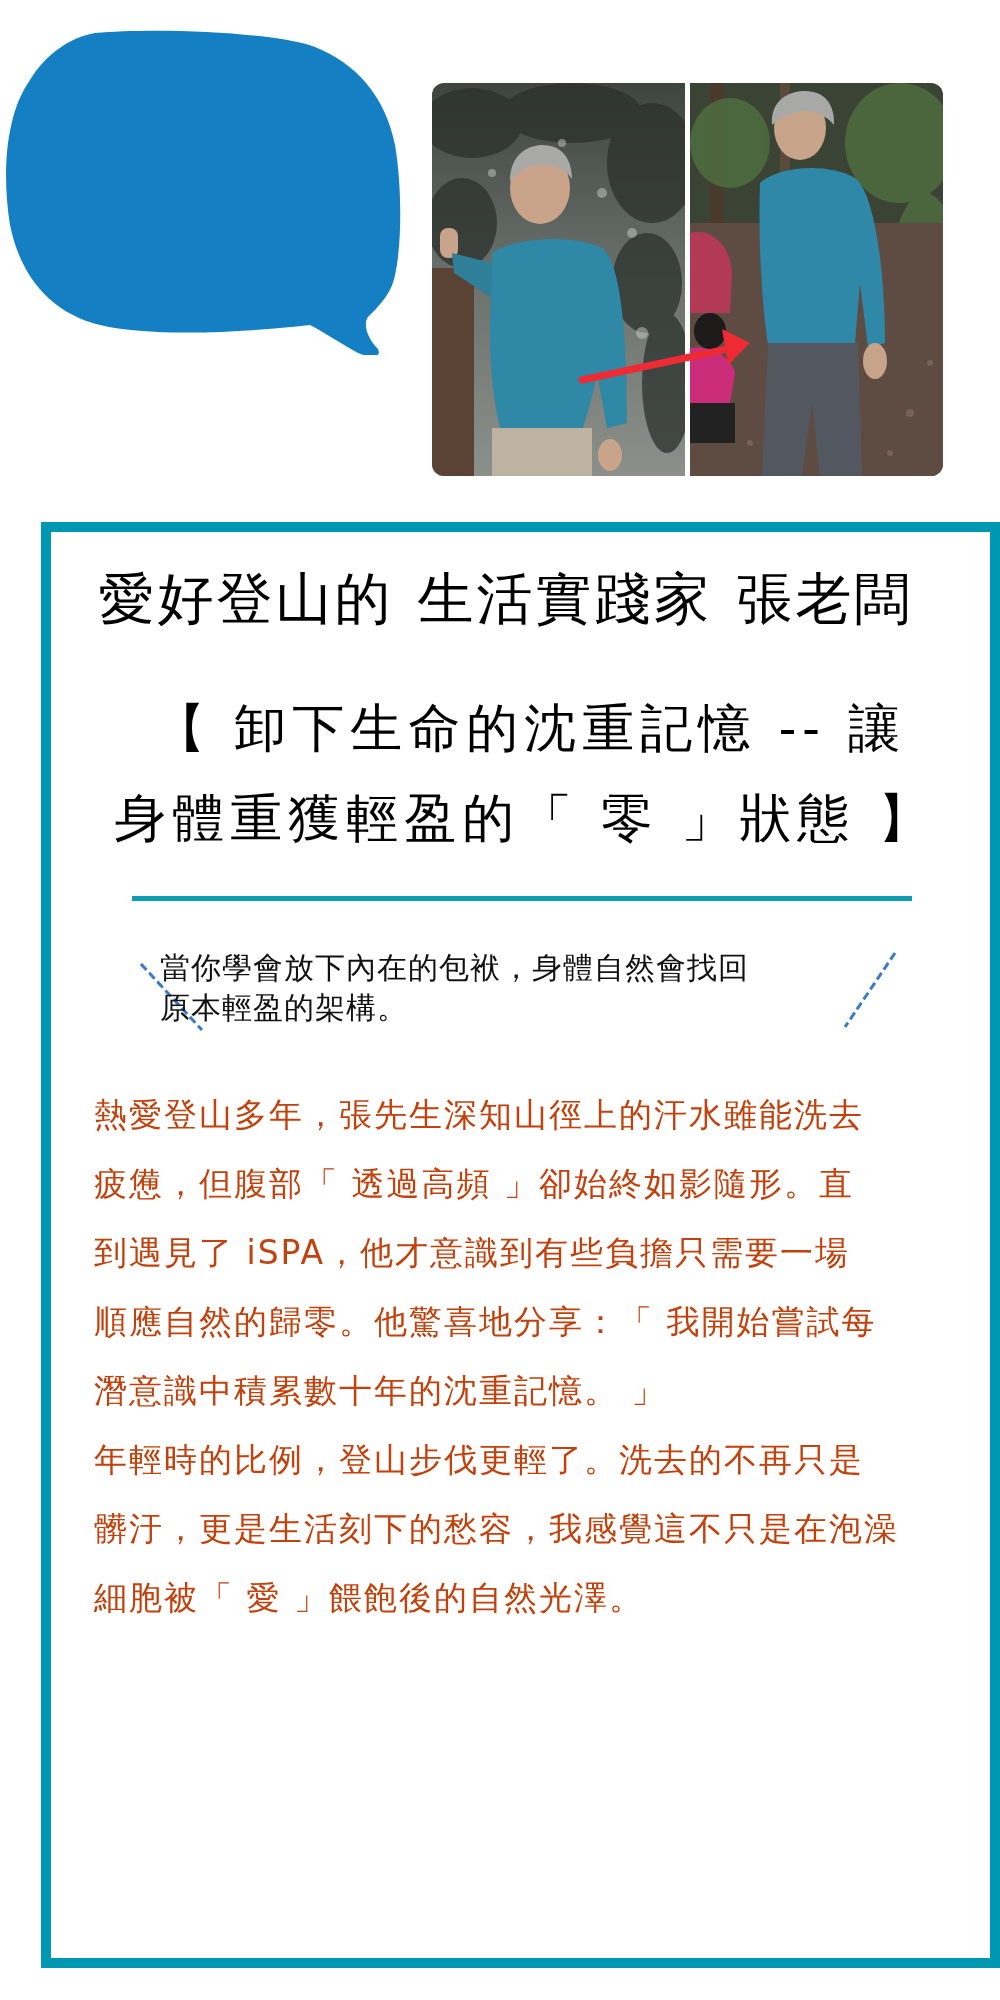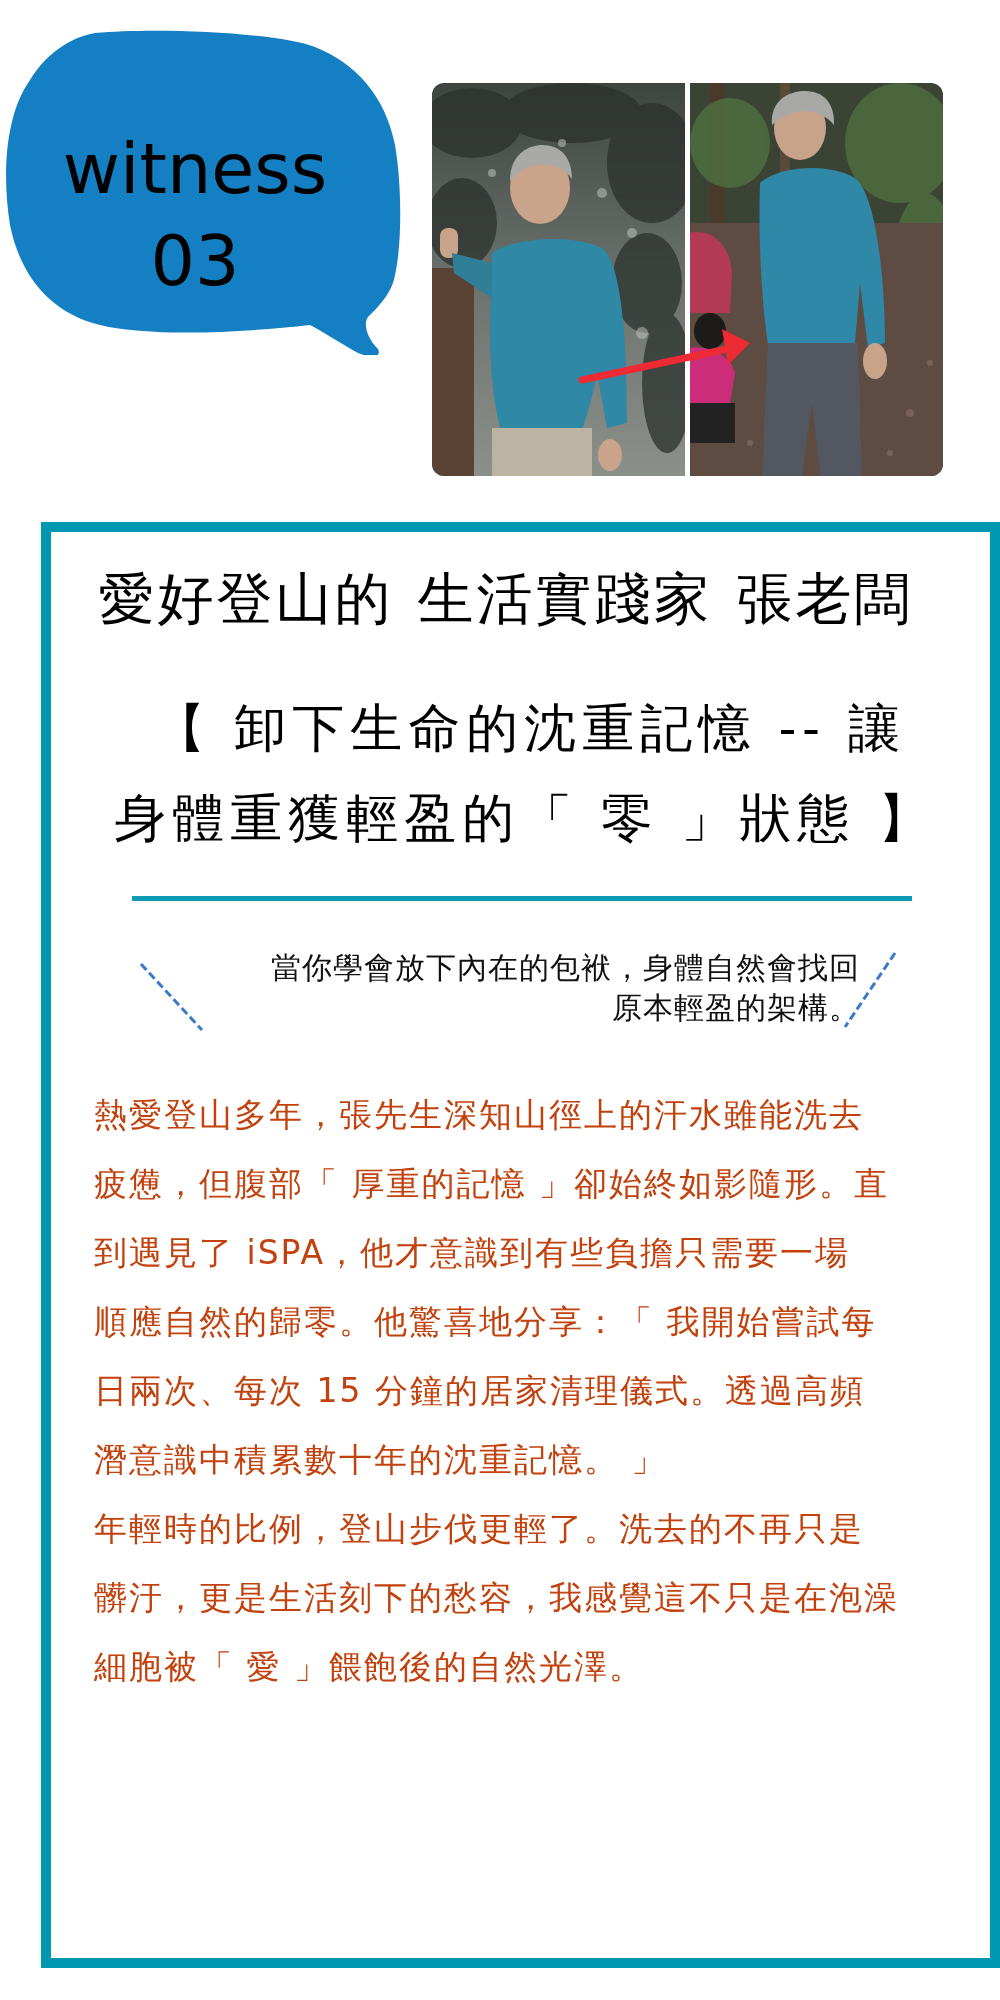--- a/index.html
+++ b/index.html
@@ -40,41 +40,37 @@
     font-family: "DejaVu Serif", "Liberation Serif", serif; font-size: 52px; color: #000;
     letter-spacing: 6px; line-height: 90px;
   }
   .subtitle.l1 { top: 683px; }
   .subtitle.l2 { top: 773px; left: 105px; }
 
   .divider { position: absolute; left: 132px; top: 896px; width: 780px; height: 5px; background: #0e9cb5; }
 
   .quote-slash { position: absolute; }
   .quote {
-    position: absolute; left: 160px; width: 700px; text-align: right;
+    position: absolute; left: 160px; width: 700px; text-align: left;
     font-size: 30px; line-height: 40px; color: #111; letter-spacing: 1px;
   }
 
   .body-text {
     position: absolute; left: 94px; top: 1080px; width: 860px;
     font-size: 33px; line-height: 69px; color: #c2410c; letter-spacing: 2px;
   }
   .body-text p { white-space: nowrap; }
 </style>
 </head>
 <body>
 
 <div class="bubble">
   <svg viewBox="0 0 410 330">
     <path d="M95 8 C160 2 280 8 315 22 C355 38 385 70 395 120 C402 160 402 220 395 250 C392 268 378 282 370 290 C362 296 366 312 378 324 C382 332 372 334 358 328 C340 318 325 308 310 300 C240 308 150 312 100 300 C50 288 20 250 10 200 C2 150 5 90 30 55 C45 30 70 12 95 8 Z" fill="#1480c3"></path>
   </svg>
-  <div class="bubble-text">
-    <div>witness</div>
-    <div>03</div>
-  </div>
 </div>
 
 <div class="photos">
   <div class="photo photo-left" title="Man in blue shirt giving thumbs up beside summit sign in misty forest (before)">
     <svg viewBox="0 0 253 393" preserveAspectRatio="none">
       <defs>
         <linearGradient id="fogL" x1="0" y1="0" x2="0" y2="1">
           <stop offset="0" stop-color="#3e4440"></stop>
           <stop offset="0.5" stop-color="#6b716c"></stop>
           <stop offset="1" stop-color="#8c908b"></stop>
@@ -174,21 +170,20 @@
   <line x1="5" y1="6" x2="66" y2="72" stroke="#3a7bc8" stroke-width="3" stroke-dasharray="8 4"></line>
 </svg>
 <svg class="quote-slash" style="left:840px;top:948px;width:60px;height:84px;" viewBox="0 0 60 84">
   <line x1="55" y1="5" x2="5" y2="79" stroke="#3a7bc8" stroke-width="3" stroke-dasharray="8 4"></line>
 </svg>
 <div class="quote" style="top:948px;">當你學會放下內在的包袱，身體自然會找回</div>
 <div class="quote" style="top:988px;">原本輕盈的架構。</div>
 
 <div class="body-text">
   <p>熱愛登山多年，張先生深知山徑上的汗水雖能洗去</p>
-  <p>疲憊，但腹部「 厚重的記憶 」卻始終如影隨形。直</p>
+  <p>疲憊，但腹部「 透過高頻 」卻始終如影隨形。直</p>
   <p>到遇見了 iSPA，他才意識到有些負擔只需要一場</p>
   <p>順應自然的歸零。他驚喜地分享：「 我開始嘗試每</p>
-  <p>日兩次、每次 15 分鐘的居家清理儀式。透過高頻</p>
   <p>潛意識中積累數十年的沈重記憶。 」</p>
   <p>年輕時的比例，登山步伐更輕了。洗去的不再只是</p>
   <p>髒汙，更是生活刻下的愁容，我感覺這不只是在泡澡</p>
   <p>細胞被「 愛 」餵飽後的自然光澤。</p>
 </div>
 
 </body></html>

